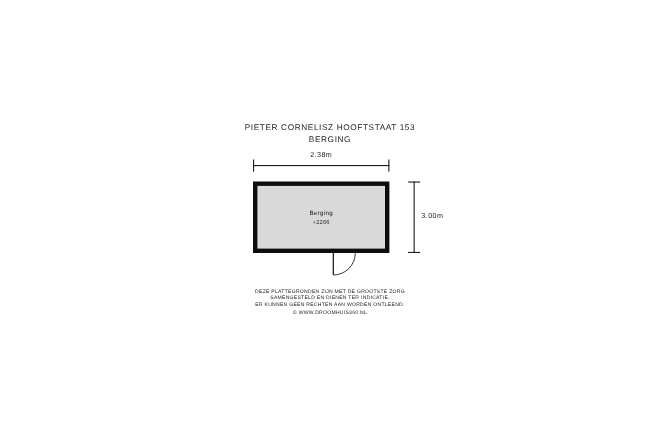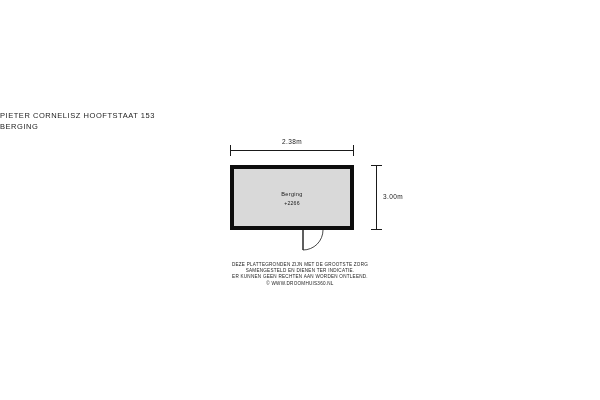--- a/index.html
+++ b/index.html
@@ -19,20 +19,21 @@
     width: 600px;
     height: 400px;
   }
 
   
   #title-block {
     position: absolute;
     left: 0;
     top: 110px;
     width: 600px;
+    text-align: center;
   }
   #title-line1 {
     font-size: 7.5px;
     letter-spacing: 0.55px;
     color: #1c1c1c;
     line-height: 11px;
     white-space: nowrap;
   }
   #title-line2 {
     font-size: 7.5px;

